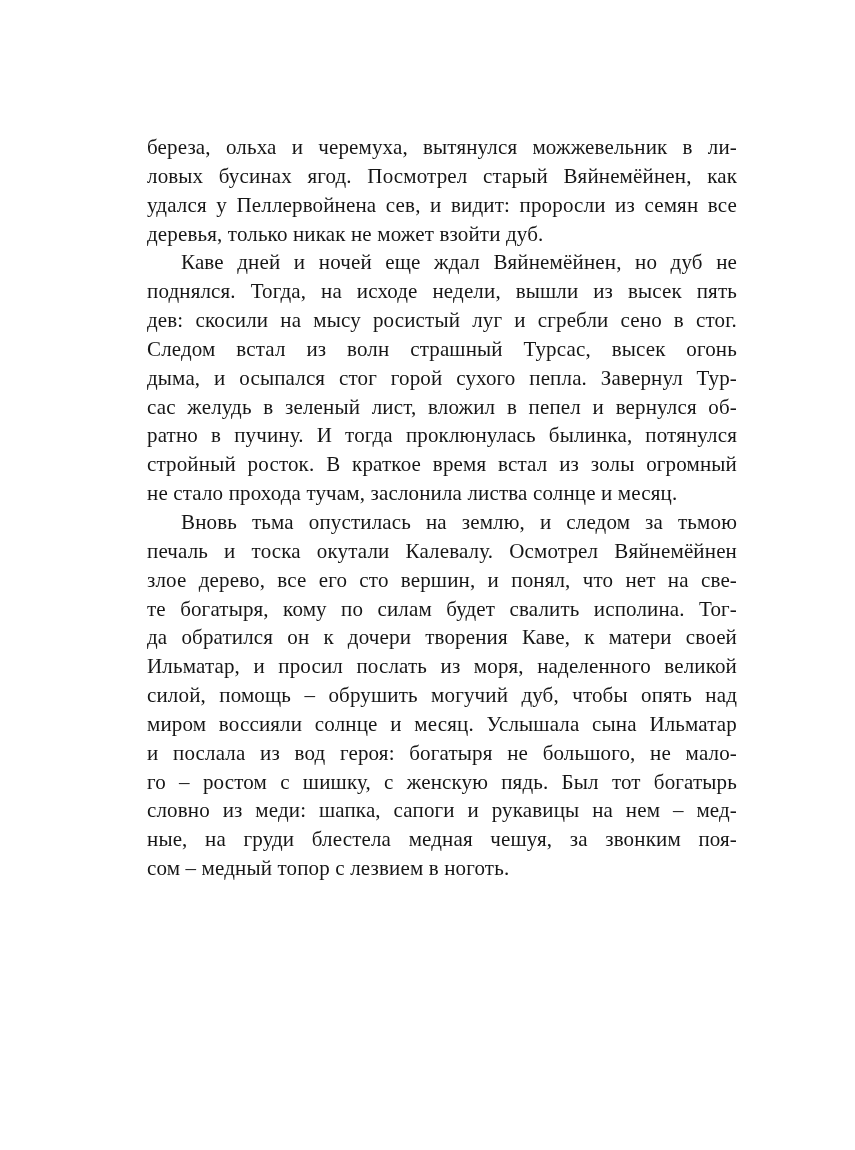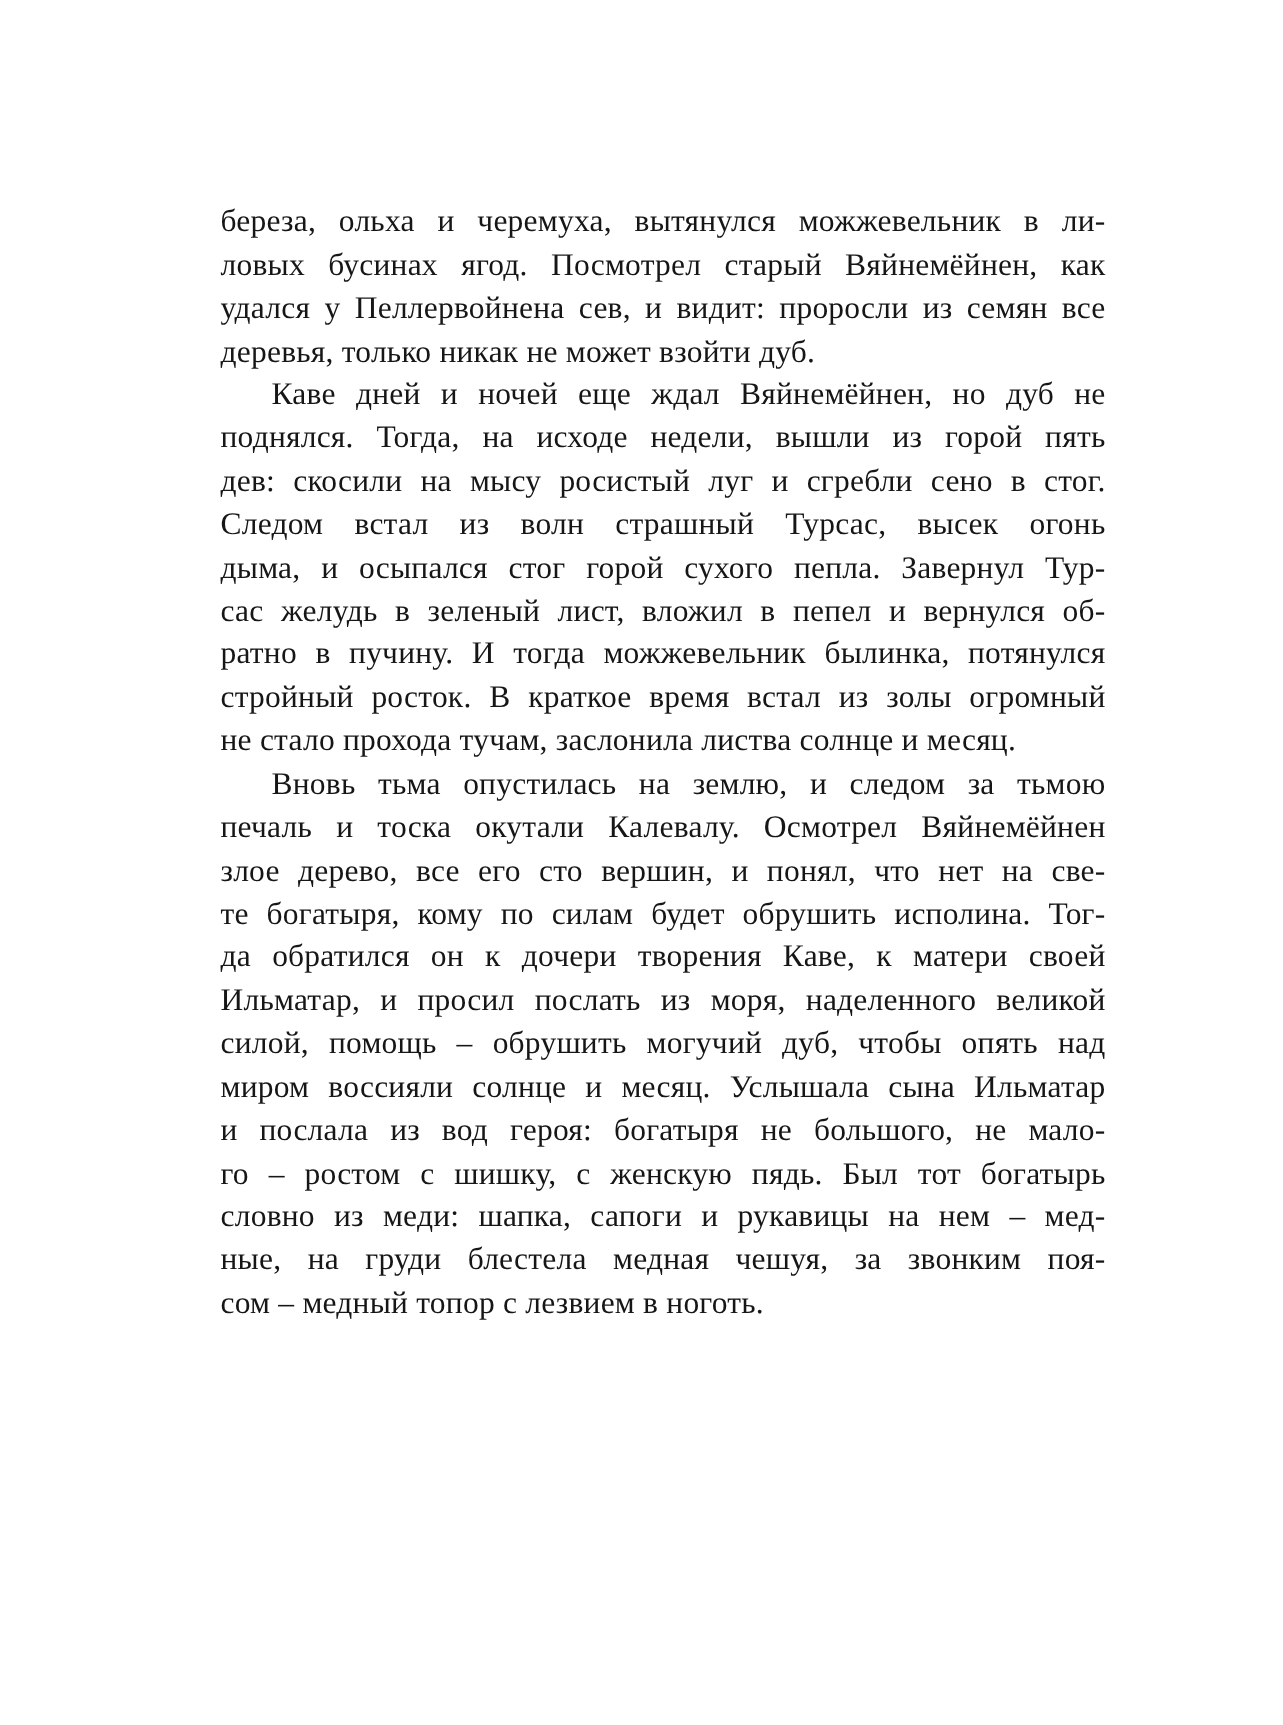--- a/index.html
+++ b/index.html
@@ -56,34 +56,34 @@
 <div class="page">
   <div class="text-block">
       <div class="para">
         <div class="line">береза, ольха и черемуха, вытянулся можжевельник в ли-</div>
         <div class="line">ловых бусинах ягод. Посмотрел старый Вяйнемёйнен, как</div>
         <div class="line">удался у Пеллервойнена сев, и видит: проросли из семян все</div>
         <div class="line last">деревья, только никак не может взойти дуб.</div>
       </div>
       <div class="para">
         <div class="line first-indent">Каве дней и ночей еще ждал Вяйнемёйнен, но дуб не</div>
-        <div class="line">поднялся. Тогда, на исходе недели, вышли из горой пять</div>
+        <div class="line">поднялся. Тогда, на исходе недели, вышли из высек пять</div>
         <div class="line">дев: скосили на мысу росистый луг и сгребли сено в стог.</div>
         <div class="line">Следом встал из волн страшный Турсас, высек огонь</div>
         <div class="line">дыма, и осыпался стог горой сухого пепла. Завернул Тур-</div>
         <div class="line">сас желудь в зеленый лист, вложил в пепел и вернулся об-</div>
-        <div class="line">ратно в пучину. И тогда можжевельник былинка, потянулся</div>
+        <div class="line">ратно в пучину. И тогда проклюнулась былинка, потянулся</div>
         <div class="line">стройный росток. В краткое время встал из золы огромный</div>
         <div class="line last">не стало прохода тучам, заслонила листва солнце и месяц.</div>
       </div>
       <div class="para">
         <div class="line first-indent">Вновь тьма опустилась на землю, и следом за тьмою</div>
         <div class="line">печаль и тоска окутали Калевалу. Осмотрел Вяйнемёйнен</div>
         <div class="line">злое дерево, все его сто вершин, и понял, что нет на све-</div>
-        <div class="line">те богатыря, кому по силам будет обрушить исполина. Тог-</div>
+        <div class="line">те богатыря, кому по силам будет свалить исполина. Тог-</div>
         <div class="line">да обратился он к дочери творения Каве, к матери своей</div>
         <div class="line">Ильматар, и просил послать из моря, наделенного великой</div>
         <div class="line">силой, помощь – обрушить могучий дуб, чтобы опять над</div>
         <div class="line">миром воссияли солнце и месяц. Услышала сына Ильматар</div>
         <div class="line">и послала из вод героя: богатыря не большого, не мало-</div>
         <div class="line">го – ростом с шишку, с женскую пядь. Был тот богатырь</div>
         <div class="line">словно из меди: шапка, сапоги и рукавицы на нем – мед-</div>
         <div class="line">ные, на груди блестела медная чешуя, за звонким поя-</div>
         <div class="line last">сом – медный топор с лезвием в ноготь.</div>
       </div>

